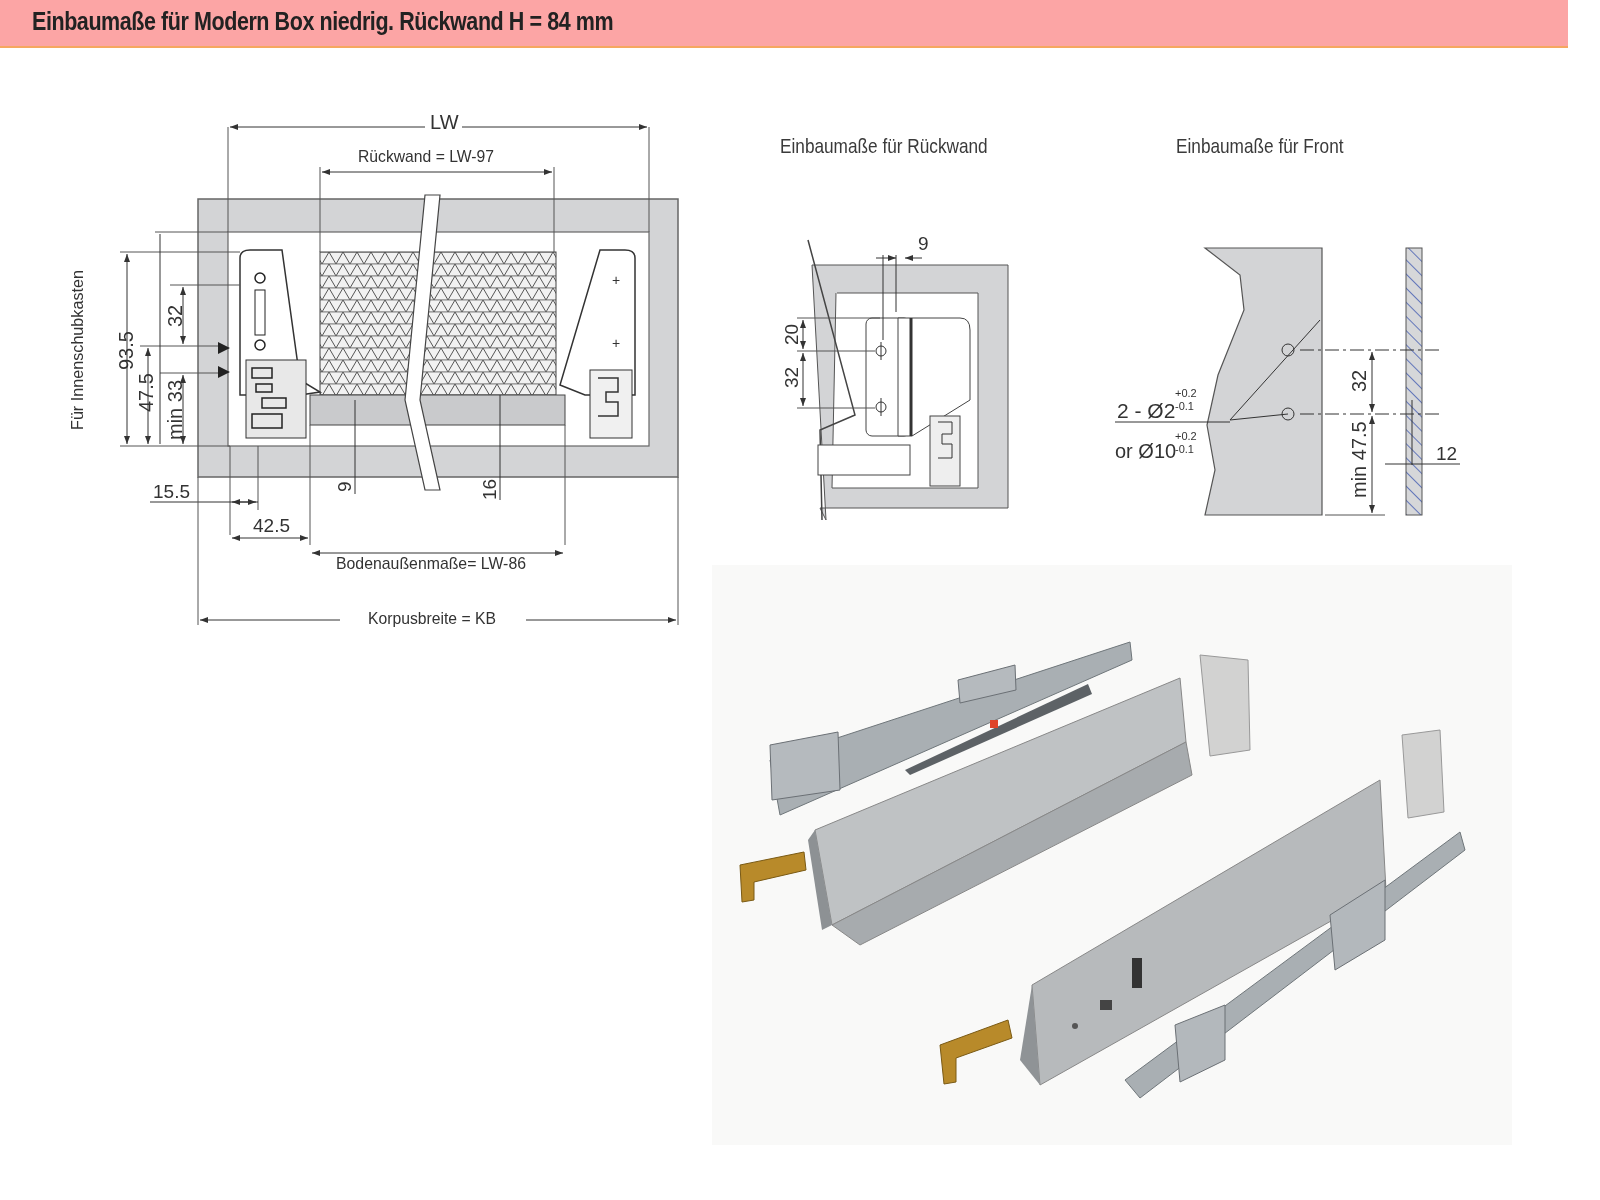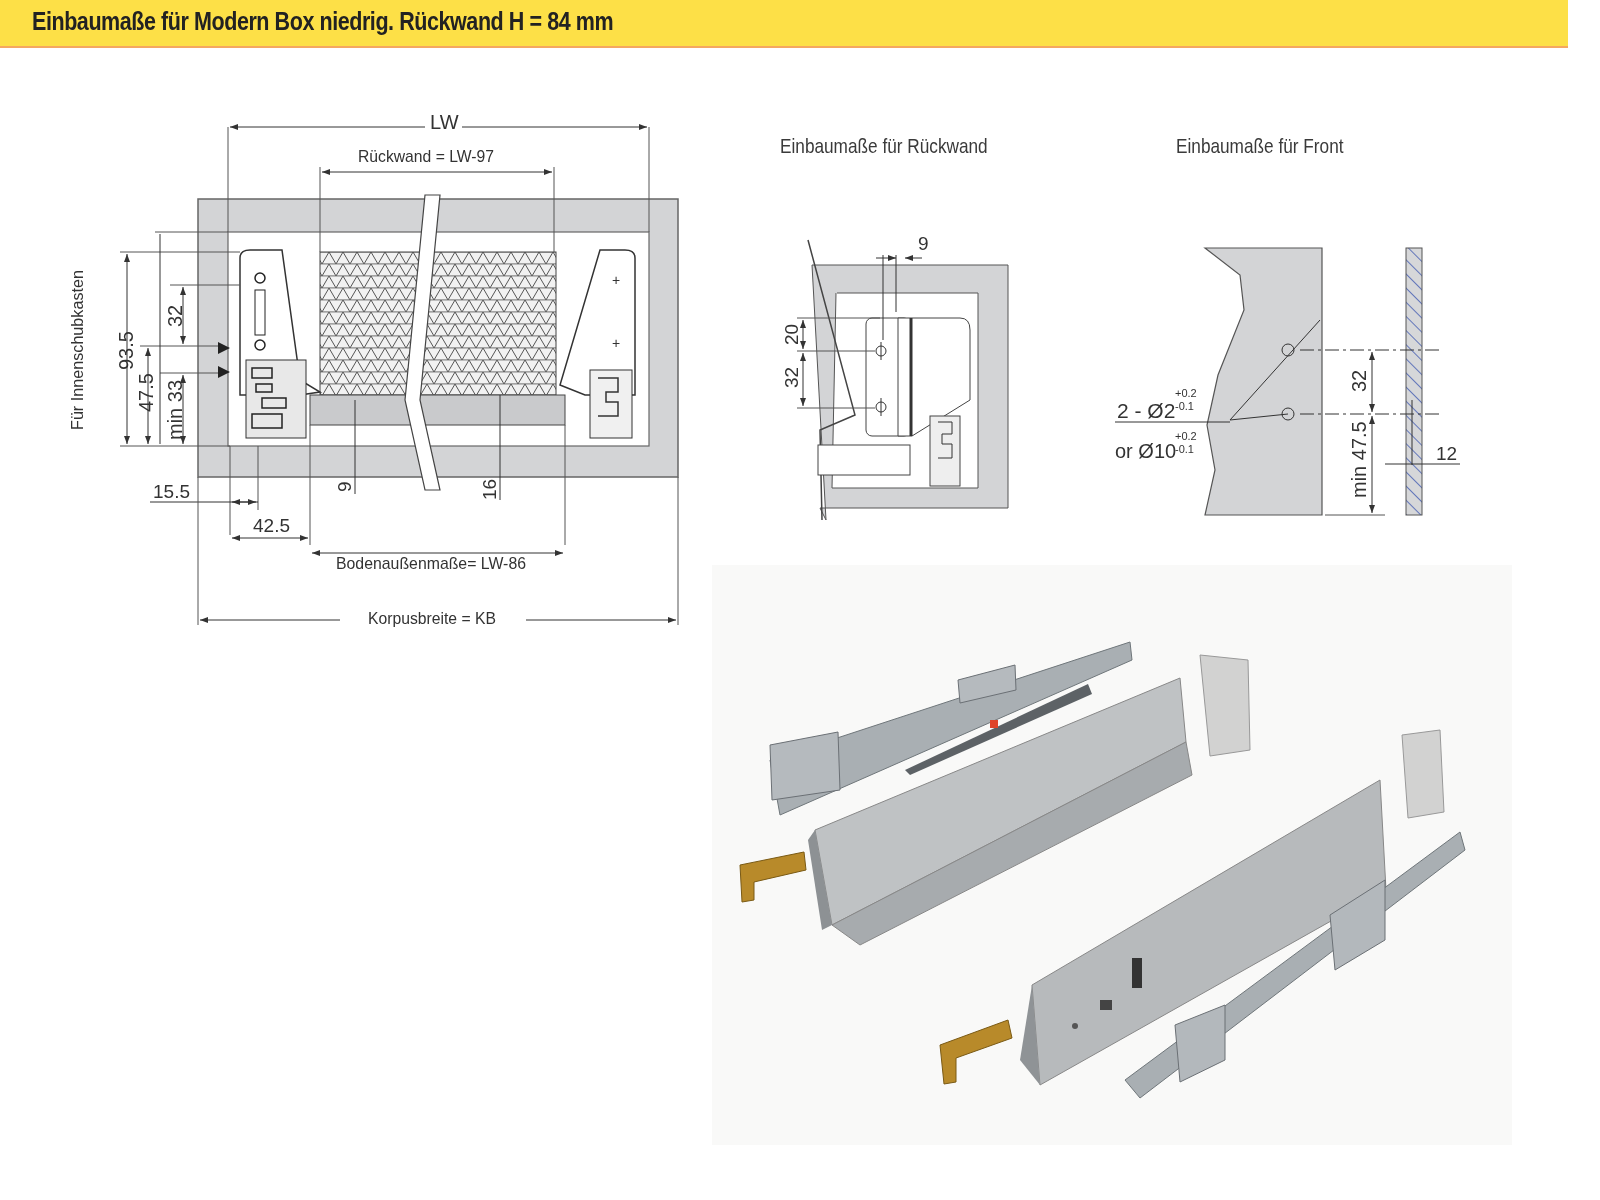--- a/index.html
+++ b/index.html
@@ -1,17 +1,17 @@
 <!DOCTYPE html>
 <html><head>
 <meta charset="utf-8">
 <style>
   html, body { margin:0; padding:0; background:#ffffff; }
   body { width:1600px; height:1200px; position:relative; overflow:hidden; font-family:"Liberation Sans", sans-serif; }
-  .title-bar { position:absolute; left:0; top:0; width:1568px; height:46px; background:#fde047; border-bottom:2px solid #f5a760; }
+  .title-bar { position:absolute; left:0; top:0; width:1568px; height:46px; background:#fca5a5; border-bottom:2px solid #f5a760; }
   .title-bar .title { position:absolute; left:32px; top:7px; font-family:"Liberation Sans", sans-serif; font-weight:bold; font-size:25px; color:#222; letter-spacing:-0.5px; transform:scaleX(0.86); transform-origin:left center; white-space:nowrap; }
   .right-strip { position:absolute; left:1568px; top:0; width:32px; height:1200px; background:#ffffff; }
   svg { position:absolute; left:0; top:0; }
   .lbl { font-family:"Liberation Sans", sans-serif; fill:#333; }
   .cap { position:absolute; font-family:"Liberation Sans", sans-serif; font-size:21px; color:#3a3a3a; transform:scaleX(0.82); transform-origin:left center; white-space:nowrap; }
 </style>
 </head>
 <body>
 
 <div class="title-bar">

